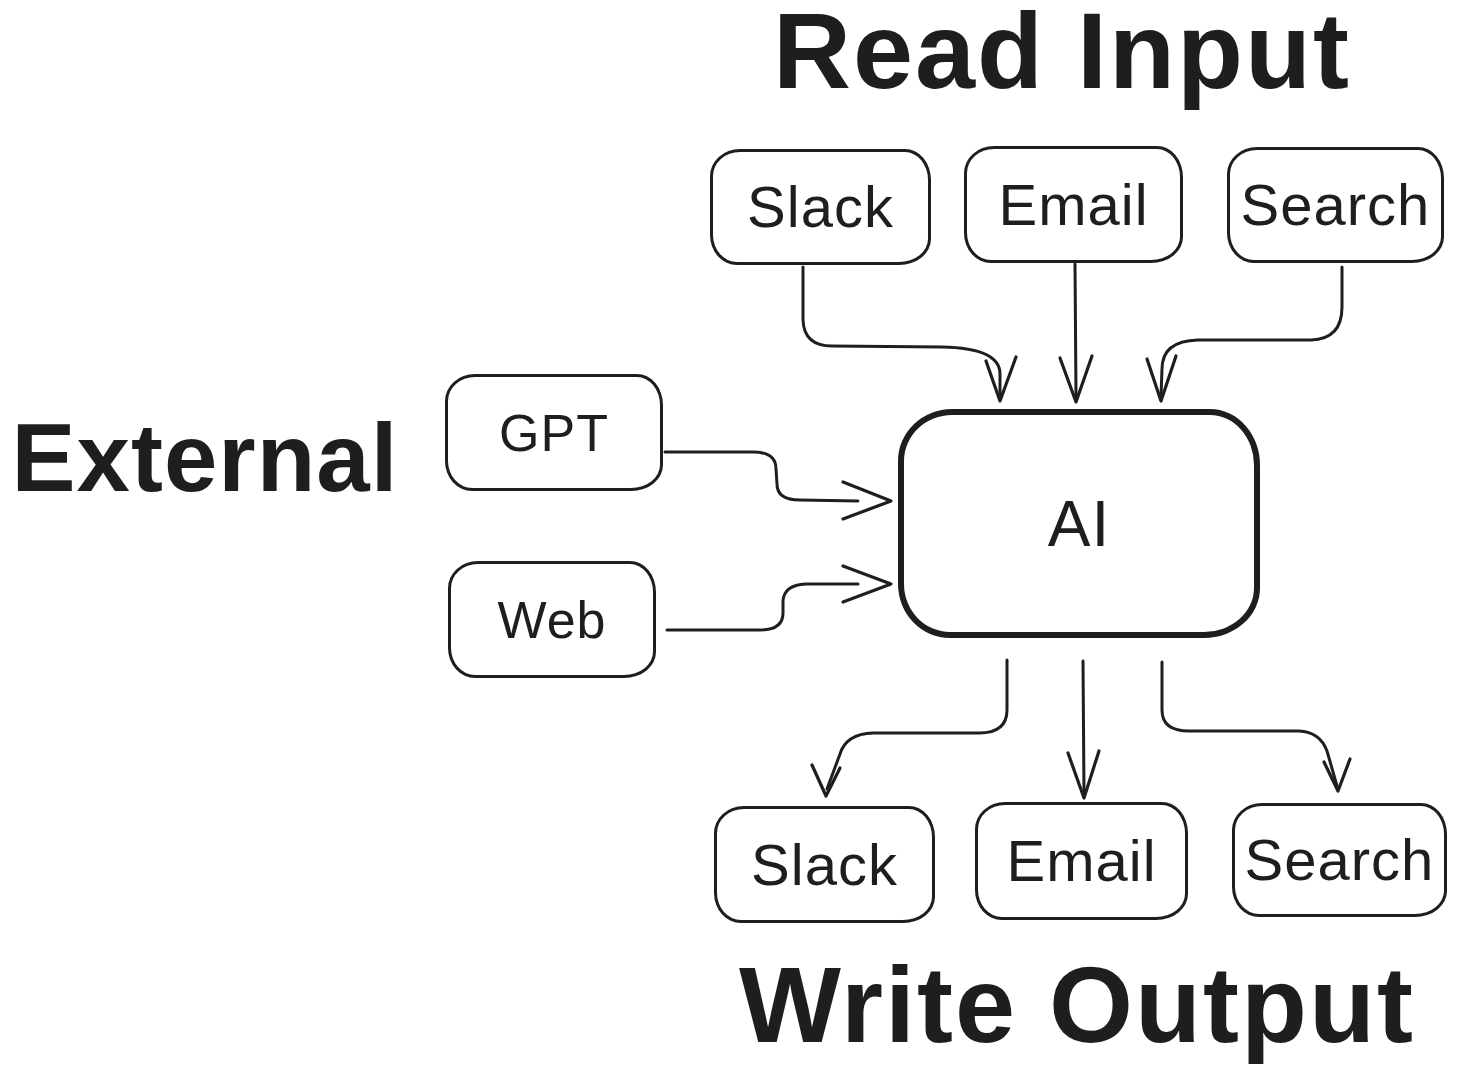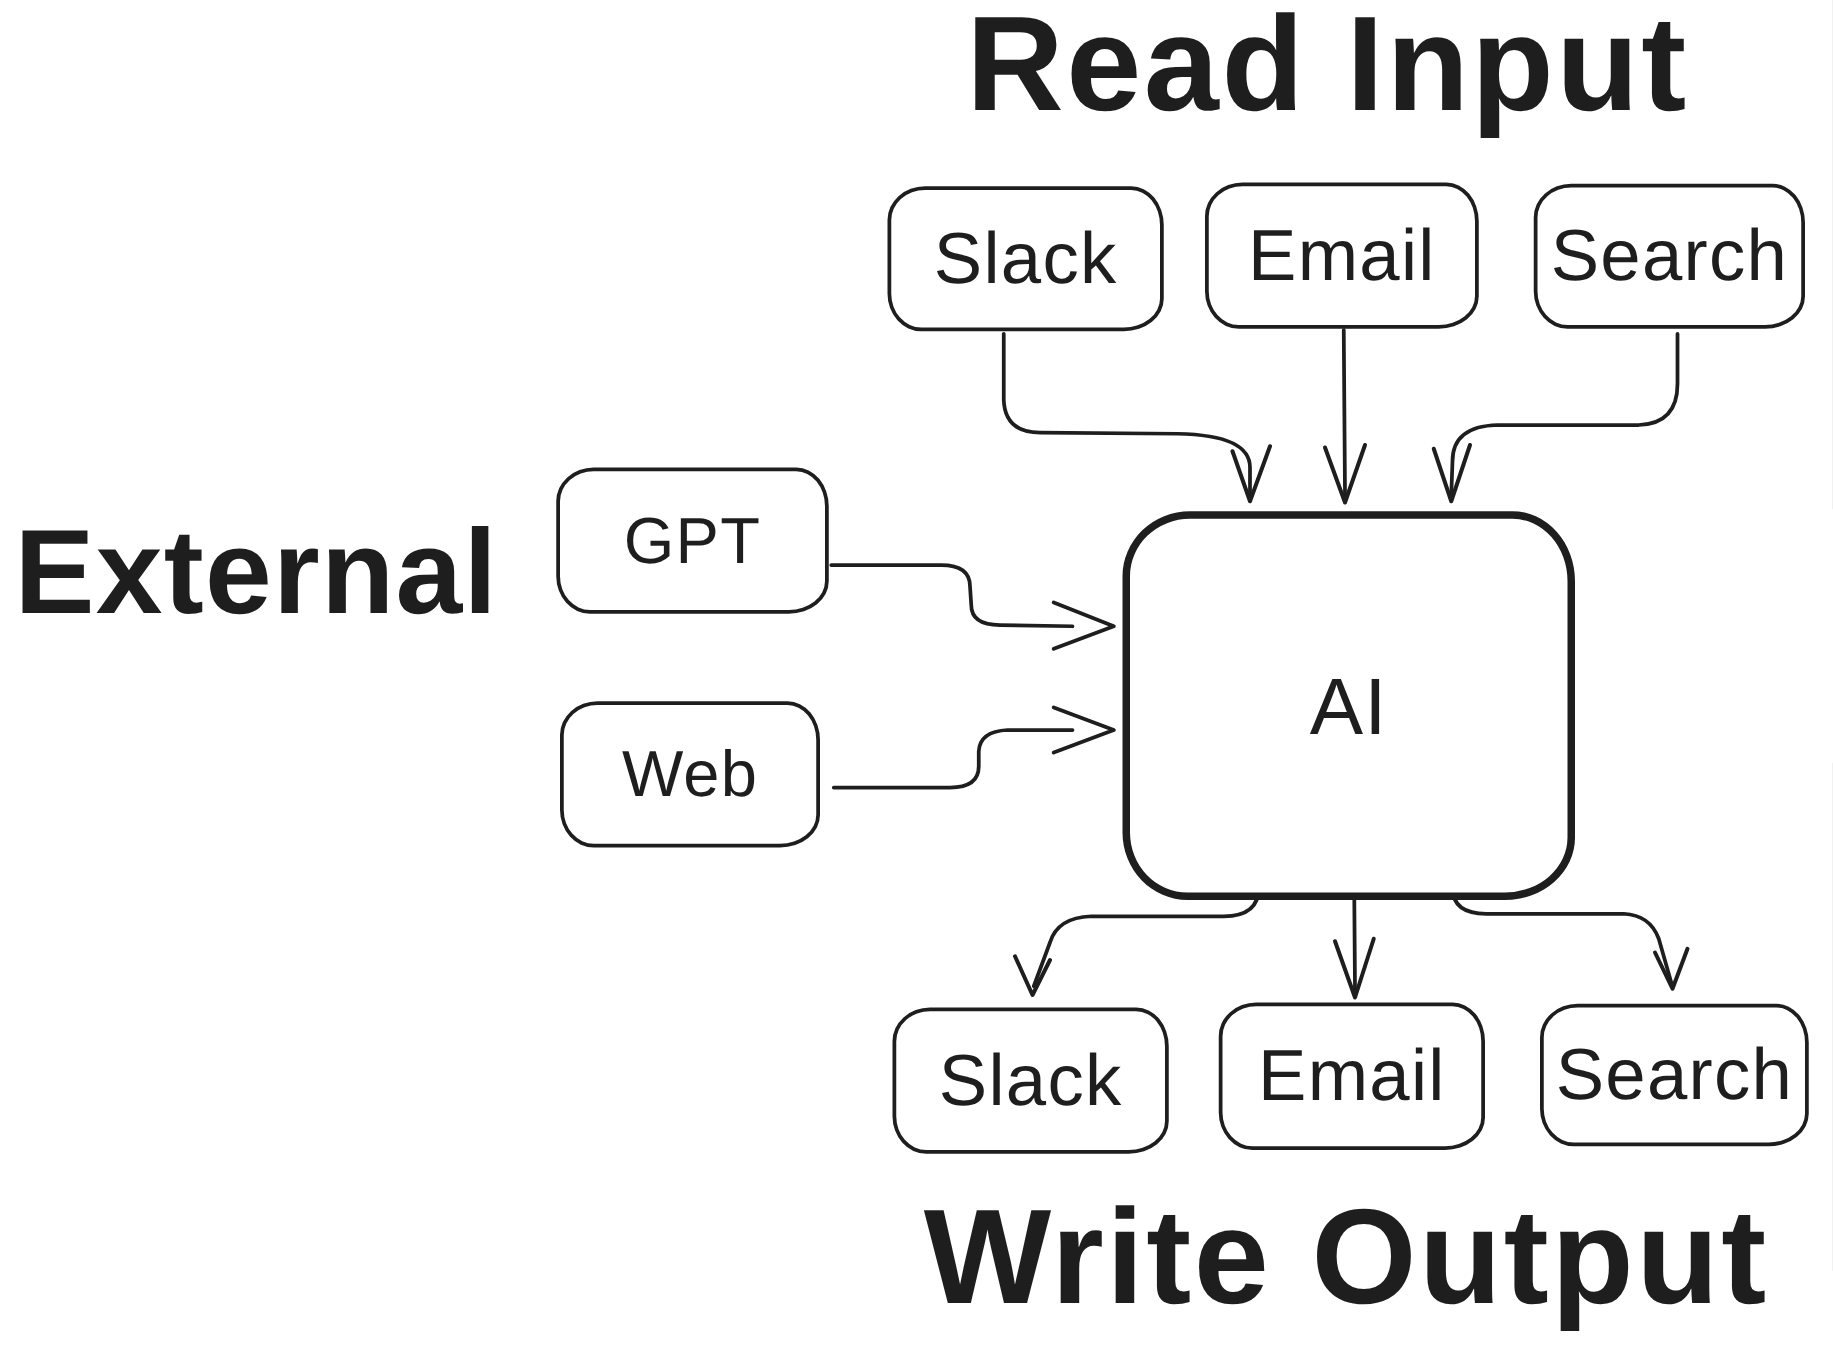--- a/index.html
+++ b/index.html
@@ -124,21 +124,21 @@
     <span>Search</span>
   </div>
 
   <div class="node small-label" style="left:445px;top:374px;width:218px;height:117px;">
     <span>GPT</span>
   </div>
   <div class="node small-label" style="left:448px;top:561px;width:208px;height:117px;">
     <span>Web</span>
   </div>
 
-  <div class="node node-ai" style="left:898px;top:409px;width:362px;height:311px;">
+  <div class="node node-ai" style="left:898px;top:409px;width:362px;height:229px;">
     <span class="ai-line">AI</span>
   </div>
 
   <div class="node" style="left:714px;top:806px;width:221px;height:117px;">
     <span>Slack</span>
   </div>
   <div class="node" style="left:975px;top:802px;width:213px;height:118px;">
     <span>Email</span>
   </div>
   <div class="node" style="left:1232px;top:803px;width:215px;height:114px;">

